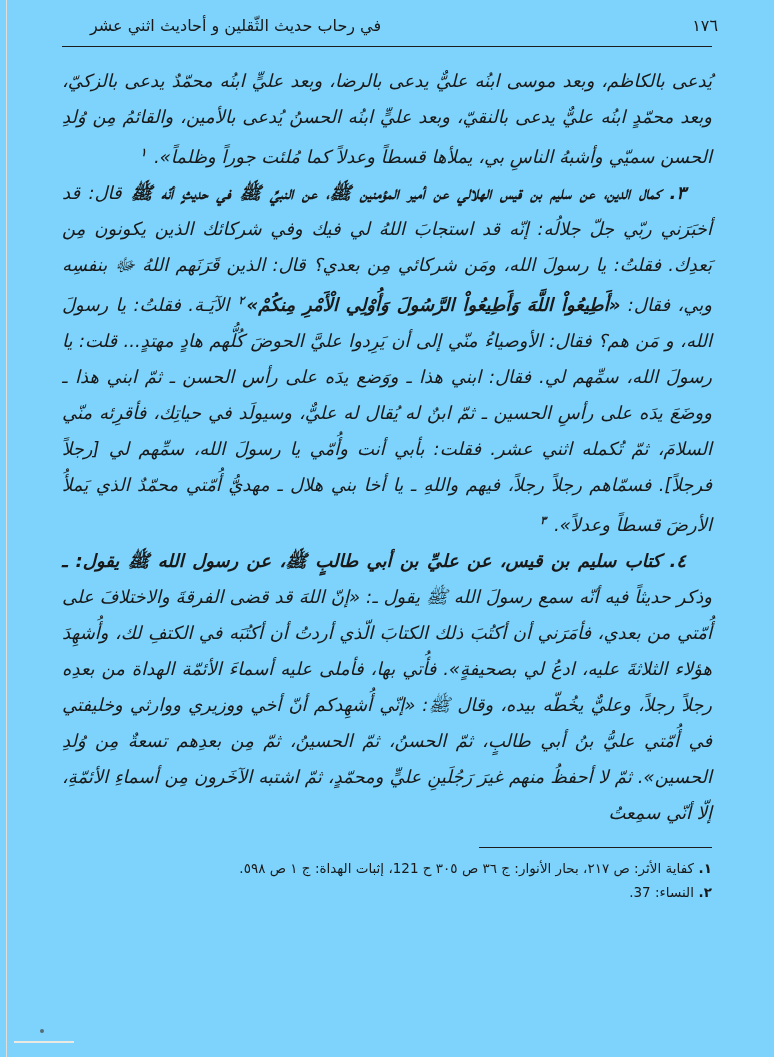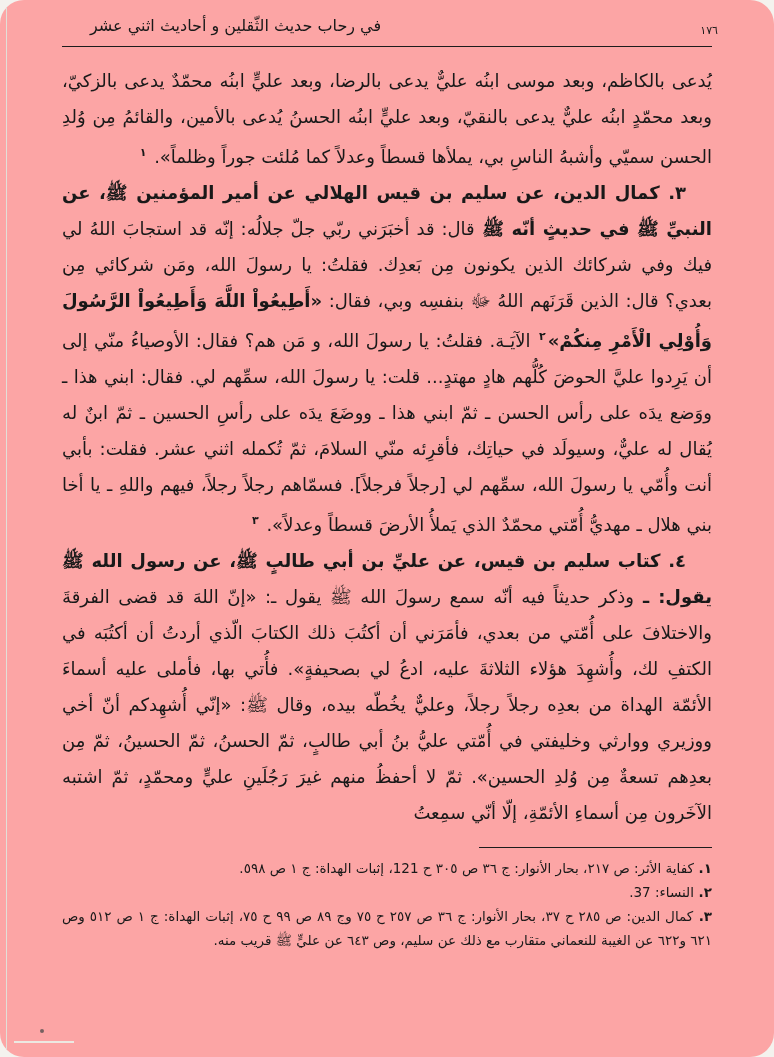--- a/index.html
+++ b/index.html
@@ -4,59 +4,58 @@
 <style>
   html, body {
     margin: 0;
     padding: 0;
     background: #f4f2ee;
   }
   .page {
     width: 774px;
     height: 1057px;
     margin: 0 auto;
-    background: #fca5a5;
+    background: #7dd3fc;
     box-sizing: border-box;
     padding: 14px 62px 0 62px;
     position: relative;
     overflow: hidden;
     direction: rtl;
     color: #191919;
     font-family: "DejaVu Sans", sans-serif;
-    border-radius: 24px;
   }
   .page-header {
     position: relative;
     height: 32px;
   }
   .running-title {
     position: absolute;
     left: 28px;
     top: 2px;
     font-size: 16px;
     white-space: nowrap;
   }
   .page-number {
     position: absolute;
     right: -6px;
-    top: 10px;
-    font-size: 11px;
+    top: 2px;
+    font-size: 16px;
     letter-spacing: 1px;
   }
   .header-rule {
     border: none;
     border-top: 1.6px solid #1c1c1c;
     margin: 0 0 16px 0;
   }
   .body-text {
     font-size: 18px;
     line-height: 36px;
     text-align: justify;
   }
-  .para { margin: 0; }
+  .para { margin: 0; font-style: italic; }
   .para.indent { text-indent: 26px; }
   .bold { font-weight: bold; }
   .fn-ref {
     font-size: 11px;
     vertical-align: super;
     font-weight: bold;
     padding: 0 2px;
   }
   .footnotes {
     margin-top: 16px;
@@ -116,21 +115,20 @@
       <p class="para"><span>يُدعى بالكاظم، وبعد موسى ابنُه عليٌّ يدعى بالرضا، وبعد عليٍّ ابنُه محمّدٌ يدعى بالزكيّ، وبعد محمّدٍ ابنُه عليٌّ يدعى بالنقيّ، وبعد عليٍّ ابنُه الحسنُ يُدعى بالأمين، والقائمُ مِن وُلدِ الحسن سميّي وأشبهُ الناسِ بي، يملأها قسطاً وعدلاً كما مُلئت جوراً وظلماً». </span><span class="fn-ref">١</span></p>
       <p class="para indent"><span class="bold">٣. كمال الدين، عن سليم بن قيس الهلالي عن أمير المؤمنين ﷺ، عن النبيِّ ﷺ في حديثٍ أنّه ﷺ </span><span>قال: قد أخبَرَني ربّي جلّ جلالُه: إنّه قد استجابَ اللهُ لي فيك وفي شركائك الذين يكونون مِن بَعدِك. فقلتُ: يا رسولَ الله، ومَن شركائي مِن بعدي؟ قال: الذين قَرَنَهم اللهُ ﷻ بنفسِه وبي، فقال: </span><span class="bold">«أَطِيعُواْ اللَّهَ وَأَطِيعُواْ الرَّسُولَ وَأُوْلِي الْأَمْرِ مِنكُمْ»</span><span class="fn-ref">٢</span><span> الآيَـة. فقلتُ: يا رسولَ الله، و مَن هم؟ فقال: الأوصياءُ منّي إلى أن يَرِدوا عليَّ الحوضَ كُلُّهم هادٍ مهتدٍ... قلت: يا رسولَ الله، سمِّهم لي. فقال: ابني هذا ـ ووَضع يدَه على رأس الحسن ـ ثمّ ابني هذا ـ ووضَعَ يدَه على رأسِ الحسين ـ ثمّ ابنٌ له يُقال له عليٌّ، وسيولَد في حياتِك، فأقرِئه منّي السلامَ، ثمّ تُكمله اثني عشر. فقلت: بأبي أنت وأُمّي يا رسولَ الله، سمِّهم لي [رجلاً فرجلاً]. فسمّاهم رجلاً رجلاً، فيهم واللهِ ـ يا أخا بني هلال ـ مهديُّ أُمّتي محمّدٌ الذي يَملأُ الأرضَ قسطاً وعدلاً». </span><span class="fn-ref">٣</span></p>
       <p class="para indent"><span class="bold">٤. كتاب سليم بن قيس، عن عليِّ بن أبي طالبٍ ﷺ، عن رسول الله ﷺ يقول: ـ </span><span>وذكر حديثاً فيه أنّه سمع رسولَ الله ﷺ يقول ـ: «إنّ اللهَ قد قضى الفرقةَ والاختلافَ على أُمّتي من بعدي، فأمَرَني أن أكتُبَ ذلك الكتابَ الّذي أردتُ أن أكتُبَه في الكتفِ لك، وأُشهِدَ هؤلاء الثلاثةَ عليه، ادعُ لي بصحيفةٍ». فأُتي بها، فأملى عليه أسماءَ الأئمّة الهداة من بعدِه رجلاً رجلاً، وعليٌّ يخُطّه بيده، وقال ﷺ: «إنّي أُشهِدكم أنّ أخي ووزيري ووارثي وخليفتي في أُمّتي عليُّ بنُ أبي طالبٍ، ثمّ الحسنُ، ثمّ الحسينُ، ثمّ مِن بعدِهم تسعةٌ مِن وُلدِ الحسين». ثمّ لا أحفظُ منهم غيرَ رَجُلَينِ عليٍّ ومحمّدٍ، ثمّ اشتبه الآخَرون مِن أسماءِ الأئمّةِ، إلّا أنّي سمِعتُ</span></p>
     </main>
 
   <footer class="footnotes">
     <hr class="fn-divider">
     <div class="fn-list">
         <div class="footnote"><span class="fn-num">١. </span><span>كفاية الأثر: ص ٢١٧، بحار الأنوار: ج ٣٦ ص ٣٠٥ ح 121، إثبات الهداة: ج ١ ص ٥٩٨.</span></div>
         <div class="footnote"><span class="fn-num">٢. </span><span>النساء: 37.</span></div>
-        <div class="footnote"><span class="fn-num">٣. </span><span>كمال الدين: ص ٢٨٥ ح ٣٧، بحار الأنوار: ج ٣٦ ص ٢٥٧ ح ٧٥ وج ٨٩ ص ٩٩ ح ٧٥، إثبات الهداة: ج ١ ص ٥١٢ وص ٦٢١ و٦٢٢ عن الغيبة للنعماني متقارب مع ذلك عن سليم، وص ٦٤٣ عن عليٍّ ﷺ قريب منه.</span></div>
       </div>
   </footer>
 
   <div class="scan-edge"></div>
   <div class="scan-smudge"></div>
   <div class="scan-speck"></div>
 
 </div>
 
 </body></html>

